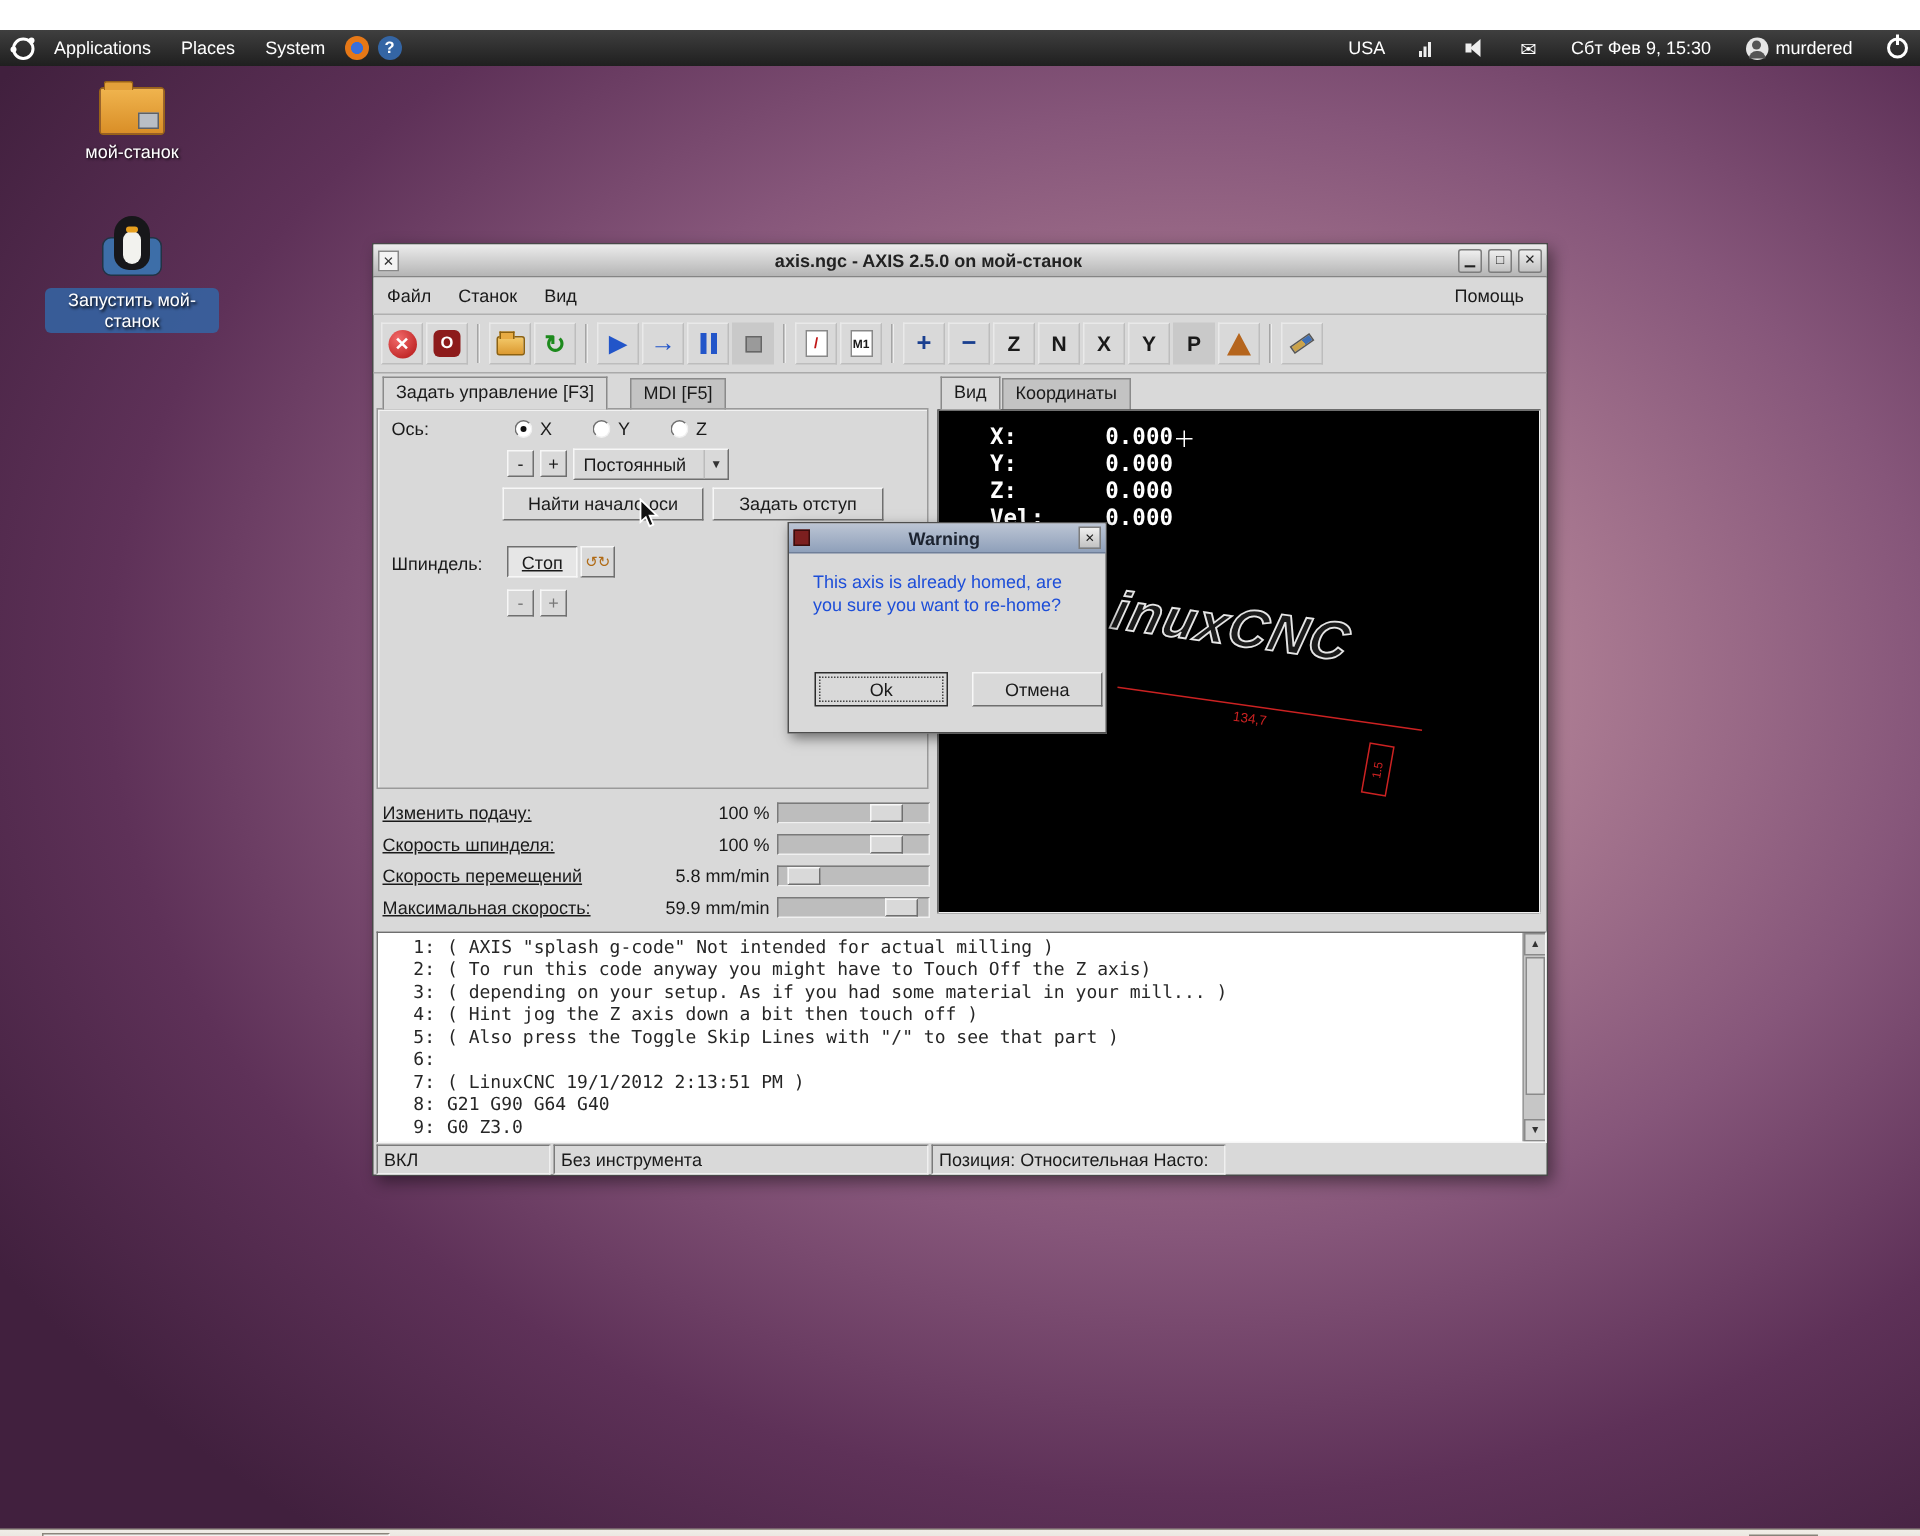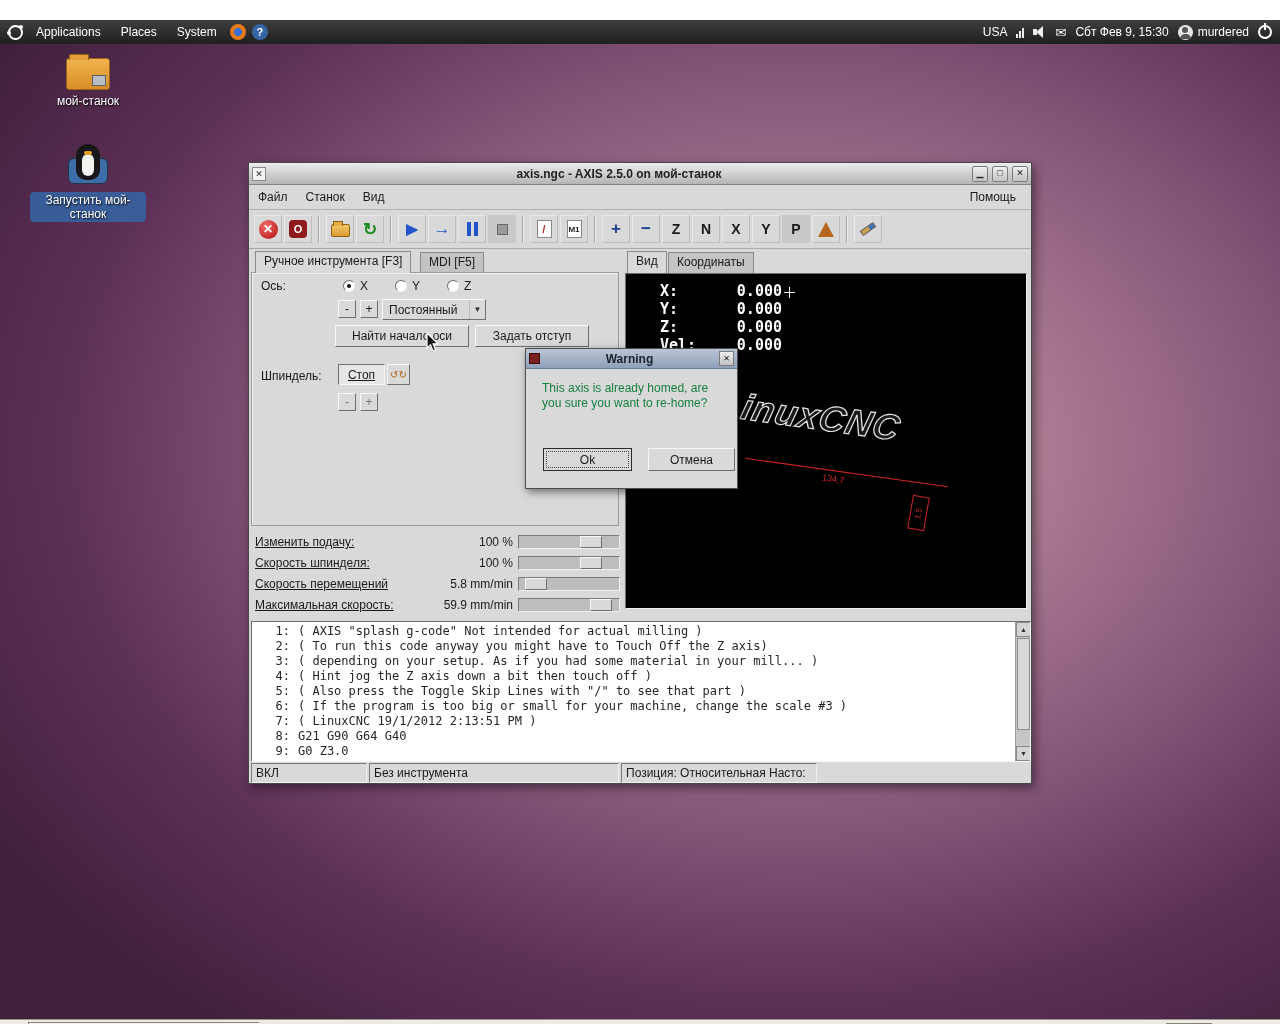--- a/index.html
+++ b/index.html
@@ -10,21 +10,21 @@
 
   
   .top-panel { position:absolute; top:0; left:0; width:100%; height:24px;
     background:linear-gradient(#3f3f3f,#1f1f1f); color:#fff; display:flex; align-items:center; gap:6px; padding:0 8px; z-index:200; }
   .pmenu { padding:0 7px; line-height:24px; cursor:default; }
   .ulogo { width:15px; height:15px; border:2px solid #fff; border-radius:50%; position:relative; }
   .ulogo::before { content:""; position:absolute; width:4px; height:4px; background:#fff; border-radius:50%; left:-3px; top:4px; }
   .ulogo::after { content:""; position:absolute; width:4px; height:4px; background:#fff; border-radius:50%; right:-2px; top:-2px; }
   .ffx { width:16px; height:16px; border-radius:50%; background:radial-gradient(circle at 50% 50%, #3a6fd8 0 35%, #e67817 36% 100%); }
   .helpicn { width:16px; height:16px; border-radius:50%; background:#3465a4; color:#fff; font-size:11px; font-weight:bold; text-align:center; line-height:16px; }
-  .tp-right { margin-left:auto; display:flex; align-items:center; gap:9px; }
+  .tp-right { margin-left:auto; display:flex; align-items:center; gap:23px; }
   .netbars { display:inline-flex; align-items:flex-end; gap:1px; height:11px; }
   .netbars i { display:block; width:2px; background:#eee; }
   .spk { position:relative; width:13px; height:12px; }
   .spk::before { content:""; position:absolute; left:0; top:3px; width:4px; height:6px; background:#eee; }
   .spk::after { content:""; position:absolute; left:3px; top:0; border-top:6px solid transparent; border-bottom:6px solid transparent; border-right:7px solid #eee; }
   .usericn { width:15px; height:15px; border-radius:50%; background:#e6e6e6; position:relative; }
   .usericn::before { content:""; position:absolute; left:4.5px; top:2.5px; width:6px; height:6px; border-radius:50%; background:#555; }
   .usericn::after { content:""; position:absolute; left:2px; top:9px; width:11px; height:5px; border-radius:5px 5px 0 0; background:#555; }
   .pwr { width:14px; height:14px; border:2px solid #fff; border-radius:50%; position:relative; }
   .pwr::after { content:""; position:absolute; left:4px; top:-4px; width:2px; height:7px; background:#fff; }
@@ -120,21 +120,21 @@
   
   .statusbar { position:absolute; left:0; top:600px; width:100%; height:21px; }
   .scell { position:absolute; height:20px; line-height:18px; padding:0 4px; background:#d9d9d9; border:1px solid; border-color:#7a7a7a #f0f0f0 #f0f0f0 #7a7a7a; overflow:hidden; white-space:nowrap; }
 
   
   .dialog { position:absolute; left:525px; top:328px; width:213px; height:141px; background:#d9d9d9; border:1px solid #4e4e4e; box-shadow:2px 3px 8px rgba(0,0,0,.5); z-index:20; }
   .dlg-title { height:20px; display:flex; align-items:center; gap:4px; padding:0 3px; background:linear-gradient(#bcc5d4,#8fa0ba); border-bottom:1px solid #6f7f99; }
   .dlg-icon { width:11px; height:11px; background:#7c1f1f; border:1px solid #3a0d0d; }
   .dlg-title-text { flex:1; text-align:center; font-weight:bold; color:#1c2330; font-size:12px; }
   .dlg-close { width:15px; height:15px; background:linear-gradient(#efefef,#c2c2c2); border:1px solid #7d7d7d; font-size:8px; line-height:13px; text-align:center; }
-  .dlg-msg { position:absolute; left:16px; top:32px; line-height:15px; color:#15803d; }
+  .dlg-msg { position:absolute; left:16px; top:32px; line-height:15px; color:#1d4ed8; }
   .dlg-btn { position:absolute; top:99px; height:23px; }
   .dlg-btn.default { border-color:#2b2b2b; outline:1px dotted #444; outline-offset:-4px; }
 
   
   .taskbar { position:absolute; left:0; bottom:0; width:100%; height:25px; background:linear-gradient(#f0ede7,#d5d1c7); border-top:1px solid #9b968c; display:flex; align-items:center; z-index:200; }
   .tb-corner { width:22px; height:21px; margin:0 2px; display:flex; align-items:center; justify-content:center; }
   .mini-screen { width:13px; height:10px; background:#6a5f8a; border:1px solid #333; }
   .taskitem { width:232px; height:21px; margin-left:2px; display:flex; align-items:center; gap:5px; padding:0 5px;
     background:#f3f1ee; border:1px solid; border-color:#8a867c #fbfaf8 #fbfaf8 #8a867c; }
   .ws { display:flex; margin-left:auto; margin-right:40px; border:1px solid #87837a; }
@@ -266,21 +266,21 @@
         </span>
       <span class="tbtn btn raised flat">
           <span class="i-cone"></span>
         </span>
       <span class="tsep"></span>
       <span class="tbtn btn raised flat">
           <span class="i-brush"></span>
         </span>
     </div>
 
-    <span class="tab active" style="left:6px; top:88px;">Ручное инструмента [F3]</span>
+    <span class="tab active" style="left:6px; top:88px;">Задать управление [F3]</span>
     <span class="tab" style="left:171px; top:89px;">MDI [F5]</span>
     <div class="panelbox" style="left:2px; top:109px; width:368px; height:254px;"></div>
 
     <span class="ctl-label" style="left:12px; top:116px;">Ось:</span>
     <span class="radio checked" style="left:94px; top:117px;"></span>
     <span class="ctl-label" style="left:111px; top:116px;">X</span>
     <span class="radio" style="left:146px; top:117px;"></span>
     <span class="ctl-label" style="left:163px; top:116px;">Y</span>
     <span class="radio" style="left:198px; top:117px;"></span>
     <span class="ctl-label" style="left:215px; top:116px;">Z</span>
@@ -377,21 +377,20 @@
         <div class="grow">
             <span class="gnum">4:</span>
             <span class="gtxt">( Hint jog the Z axis down a bit then touch off )</span>
           </div>
         <div class="grow">
             <span class="gnum">5:</span>
             <span class="gtxt">( Also press the Toggle Skip Lines with "/" to see that part )</span>
           </div>
         <div class="grow">
             <span class="gnum">6:</span>
-            <span class="gtxt">( If the program is too big or small for your machine, change the scale #3 )</span>
           </div>
         <div class="grow">
             <span class="gnum">7:</span>
             <span class="gtxt">( LinuxCNC 19/1/2012 2:13:51 PM )</span>
           </div>
         <div class="grow">
             <span class="gnum">8:</span>
             <span class="gtxt">G21 G90 G64 G40</span>
           </div>
         <div class="grow">

